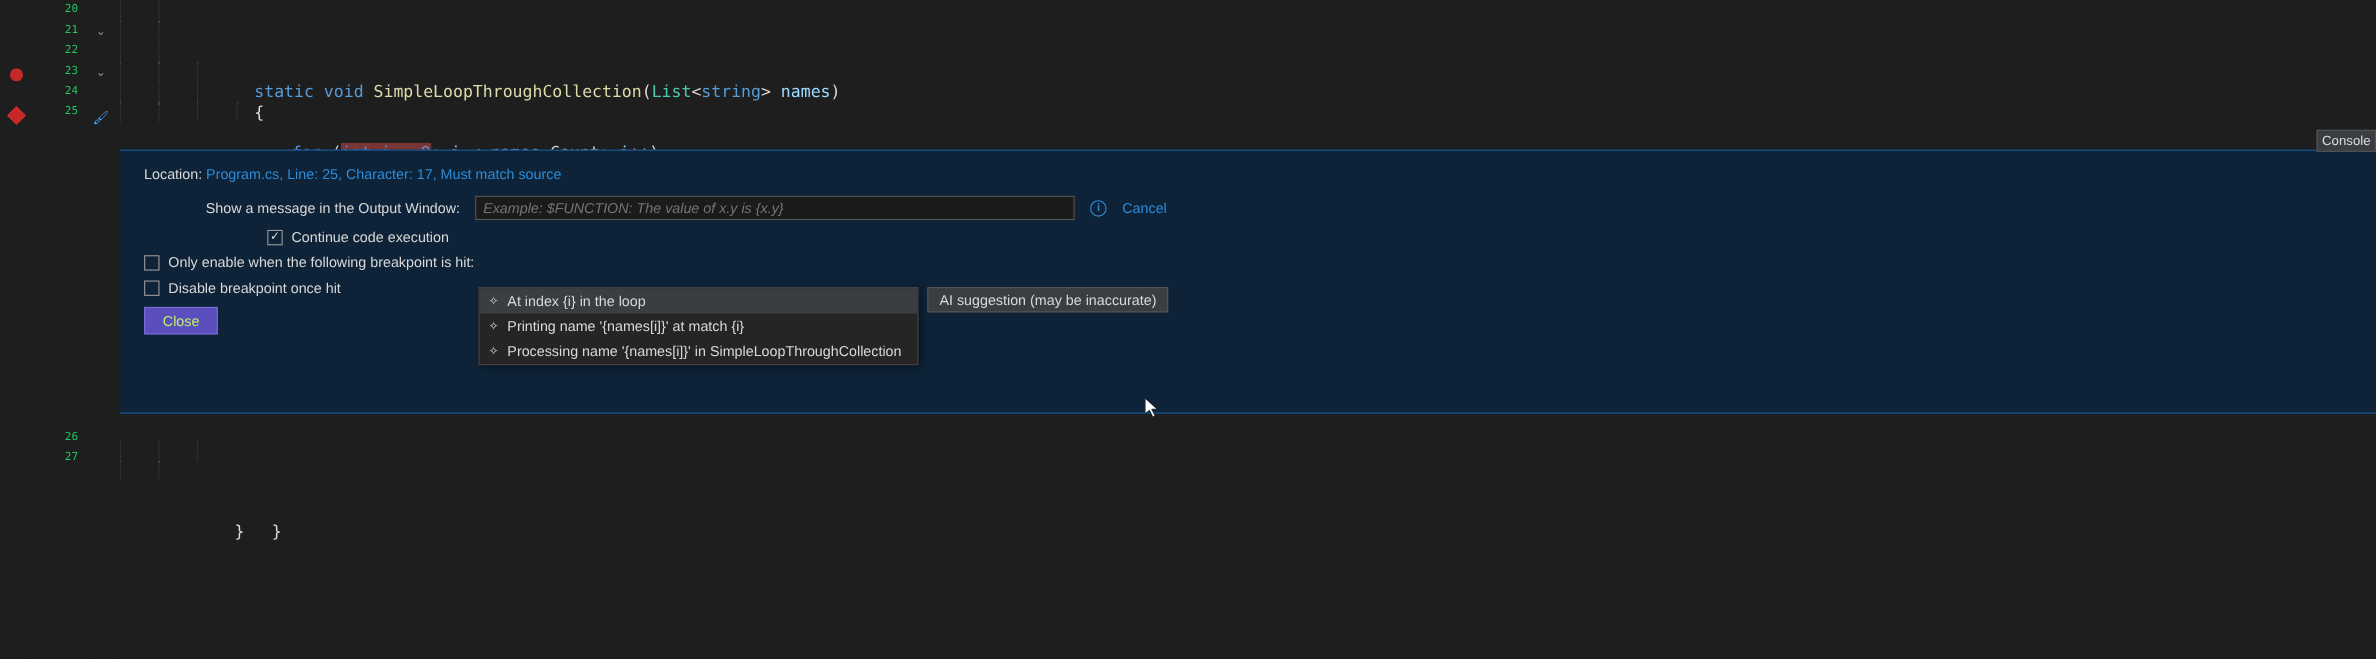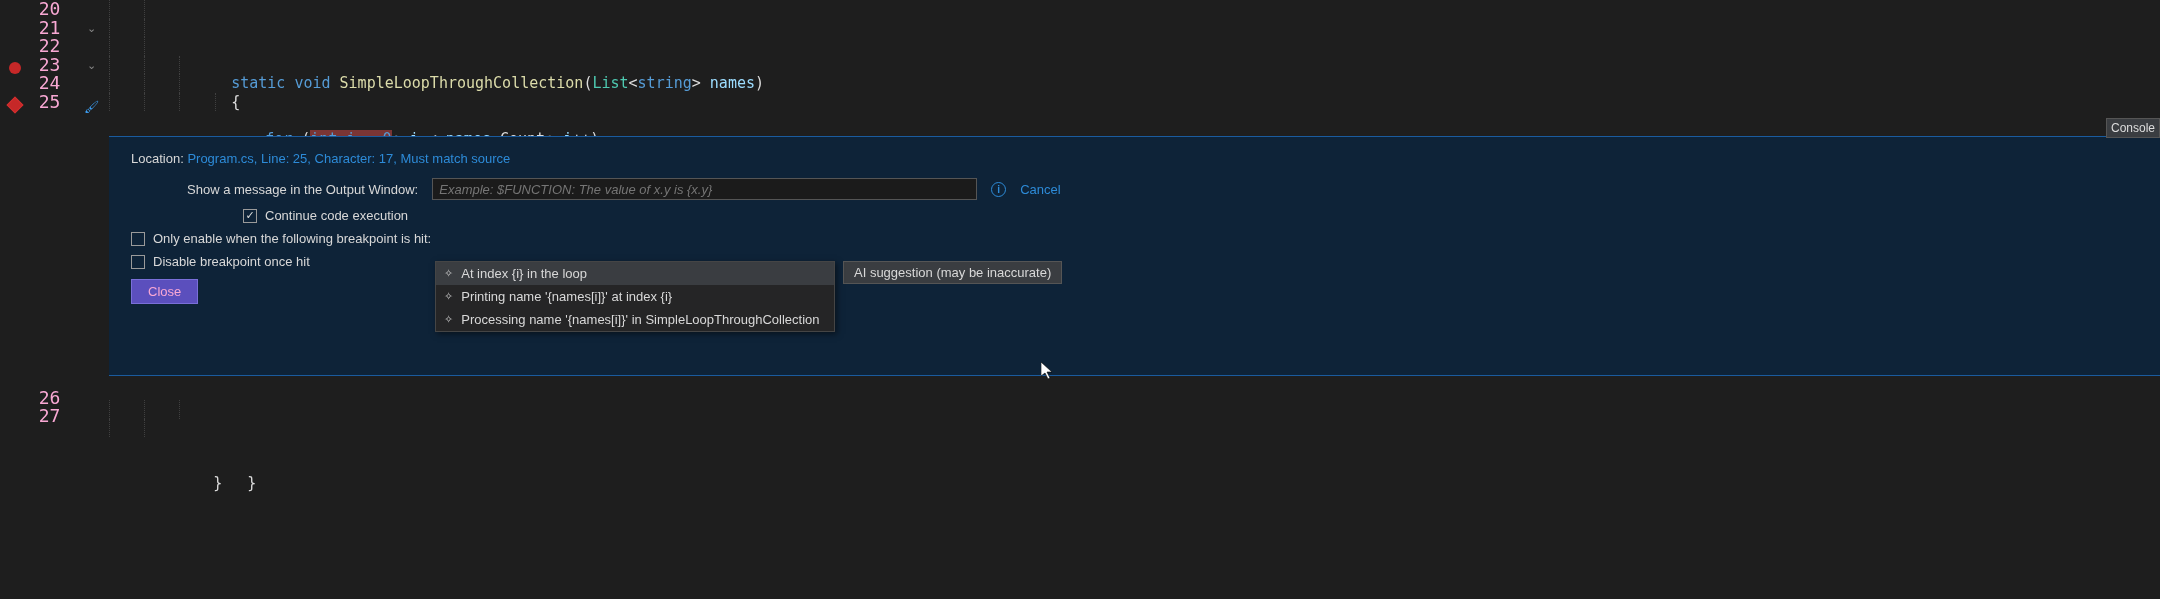--- a/index.html
+++ b/index.html
@@ -26,24 +26,24 @@
     position: absolute;
     left: 9px;
     width: 12px;
     height: 12px;
   }
   .red-circle { background:#c62828; border-radius:50%; border:1px solid #fff0; }
   .red-diamond { background:#c62828; transform: rotate(45deg); border:1px solid #d32f2f; }
   .line-gutter {
     width: 55px;
     background: #1e1e1e;
-    color: #f9a8d4;
+    color: #22c55e;
     font-family: Consolas, monospace;
-    font-size: 18px;
-    text-align: center;
+    font-size: 10px;
+    text-align: right;
     padding-right: 12px;
     line-height: 18.5px;
   }
   .line-gutter .ln { height: 18.5px; }
   .fold-gutter {
     width: 26px;
     background:#1e1e1e;
     position: relative;
   }
   .chevron {
@@ -121,21 +121,21 @@
   .suggest-item { display:flex; align-items:center; gap:8px; padding:3px 8px; height:23px; }
   .suggest-item.sel { background:#3a3d41; }
   .sparkle { color:#c9c9c9; font-size:11px; }
   .ai-tip {
     position:absolute; left:843px; top:261px;
     background:#3a3d41; color:#d8d8d8; padding:4px 10px; font-size:13px;
     height:23px; display:flex; align-items:center;
     border:1px solid #555;
   }
   .close-btn {
-    display:inline-block; background:#5b4fbd; color:#f9a8d4;
+    display:inline-block; background:#5b4fbd; color:#bef264;
     padding: 4px 16px; border:1px solid #7a6fd8; cursor:pointer;
     font-size:13px;
   }
   .breakp-tag {
     position:absolute; right:0; top:118px;
     background:#3a3d41; color:#ddd; font-size:12px;
     padding:2px 4px; border:1px solid #555;
   }
   .cursor-img {
     position:absolute; left:1041px; top:362px; color:#fff; font-size:17px;
@@ -249,21 +249,21 @@
   </div>
 </div>
 
 <div class="suggest-pop">
   <div class="suggest-item sel">
     <span class="sparkle">✧</span>
     <span>At index {i} in the loop</span>
   </div>
   <div class="suggest-item">
     <span class="sparkle">✧</span>
-    <span>Printing name '{names[i]}' at index {i}</span>
+    <span>Printing name '{names[i]}' at match {i}</span>
   </div>
   <div class="suggest-item">
     <span class="sparkle">✧</span>
     <span>Processing name '{names[i]}' in SimpleLoopThroughCollection</span>
   </div>
 </div>
 
 <div class="ai-tip">AI suggestion (may be inaccurate)</div>
 
 <div style="position:absolute; left:109px; top:400px; font-family:Consolas,monospace; font-size:15px; line-height:18.5px;">

